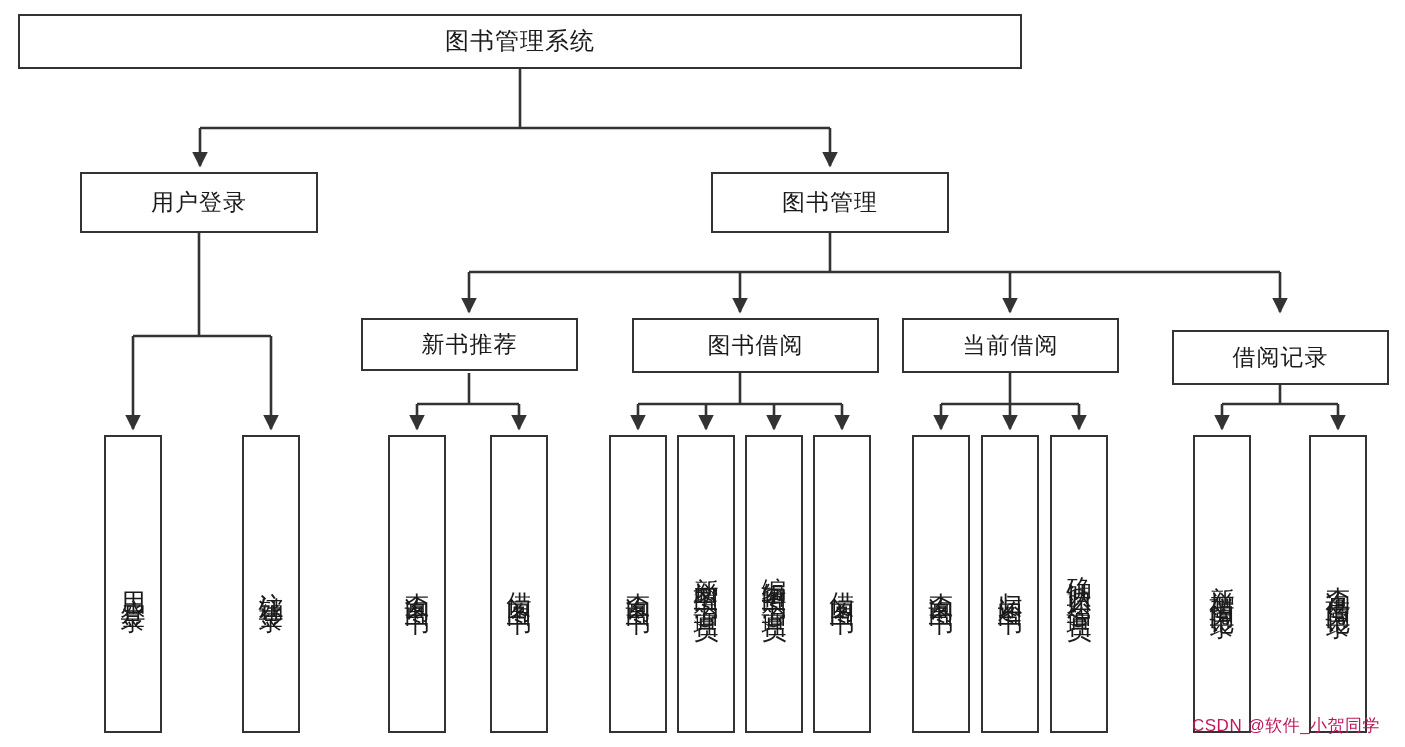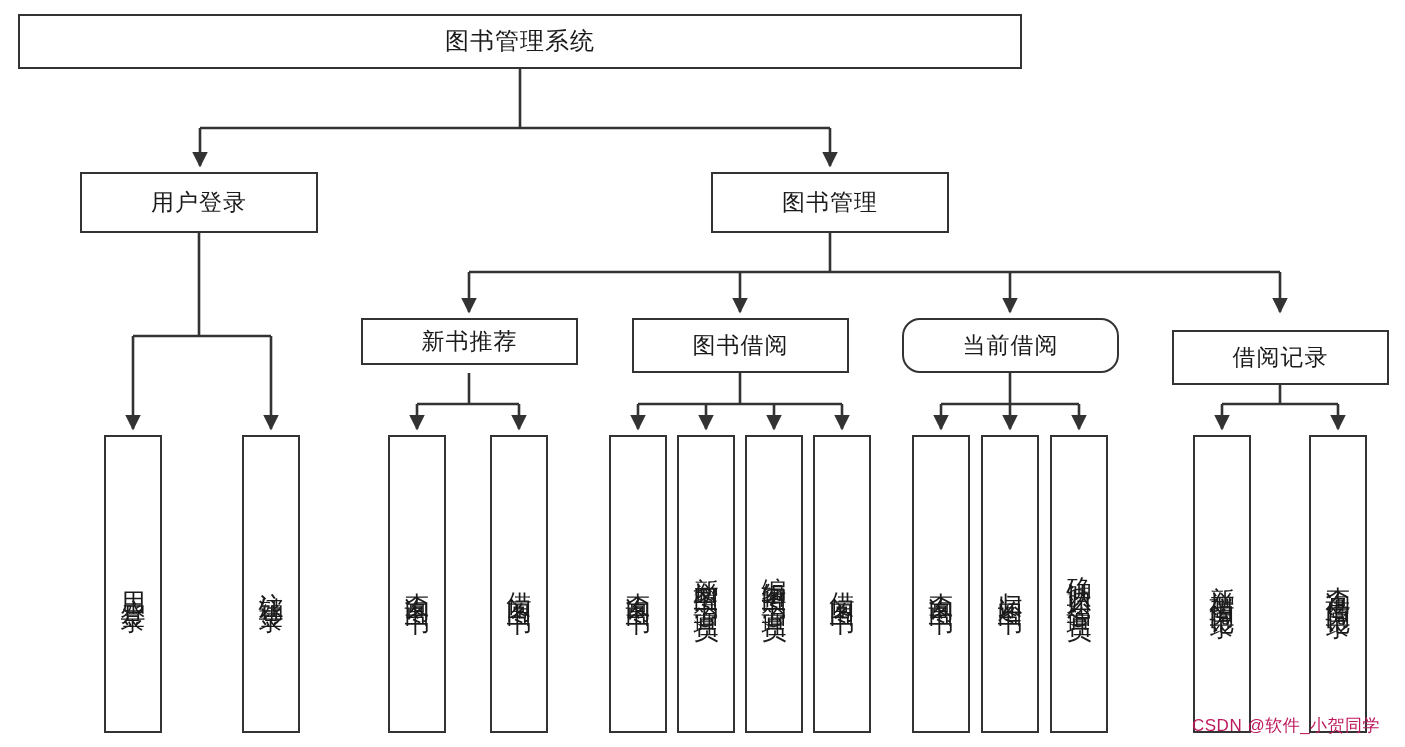--- a/index.html
+++ b/index.html
@@ -105,27 +105,27 @@
     <span class="lbl">图书管理系统</span>
   </div>
 
   <div class="node h-node" style="left:80px;top:172px;width:238px;height:61px;">
     <span class="lbl">用户登录</span>
   </div>
   <div class="node h-node" style="left:711px;top:172px;width:238px;height:61px;align-items:center;">
     <span class="lbl">图书管理</span>
   </div>
 
-  <div class="node h-node" style="left:361px;top:318px;width:217px;height:47px;">
+  <div class="node h-node" style="left:361px;top:318px;width:217px;height:53px;">
     <span class="lbl">新书推荐</span>
   </div>
-  <div class="node h-node" style="left:632px;top:318px;width:217px;height:55px;">
+  <div class="node h-node" style="left:632px;top:318px;width:247px;height:55px;">
     <span class="lbl">图书借阅</span>
   </div>
-  <div class="node h-node" style="left:902px;top:318px;width:217px;height:55px;border-radius:18px;">
+  <div class="node h-node" style="left:902px;top:318px;width:217px;height:55px;">
     <span class="lbl">当前借阅</span>
   </div>
   <div class="node h-node" style="left:1172px;top:330px;width:217px;height:55px;">
     <span class="lbl">借阅记录</span>
   </div>
 
   <div class="node v-node" style="left:104px;top:435px;width:58px;height:298px;">
     <span class="lbl">用户登录</span>
   </div>
   <div class="node v-node" style="left:242px;top:435px;width:58px;height:298px;">

